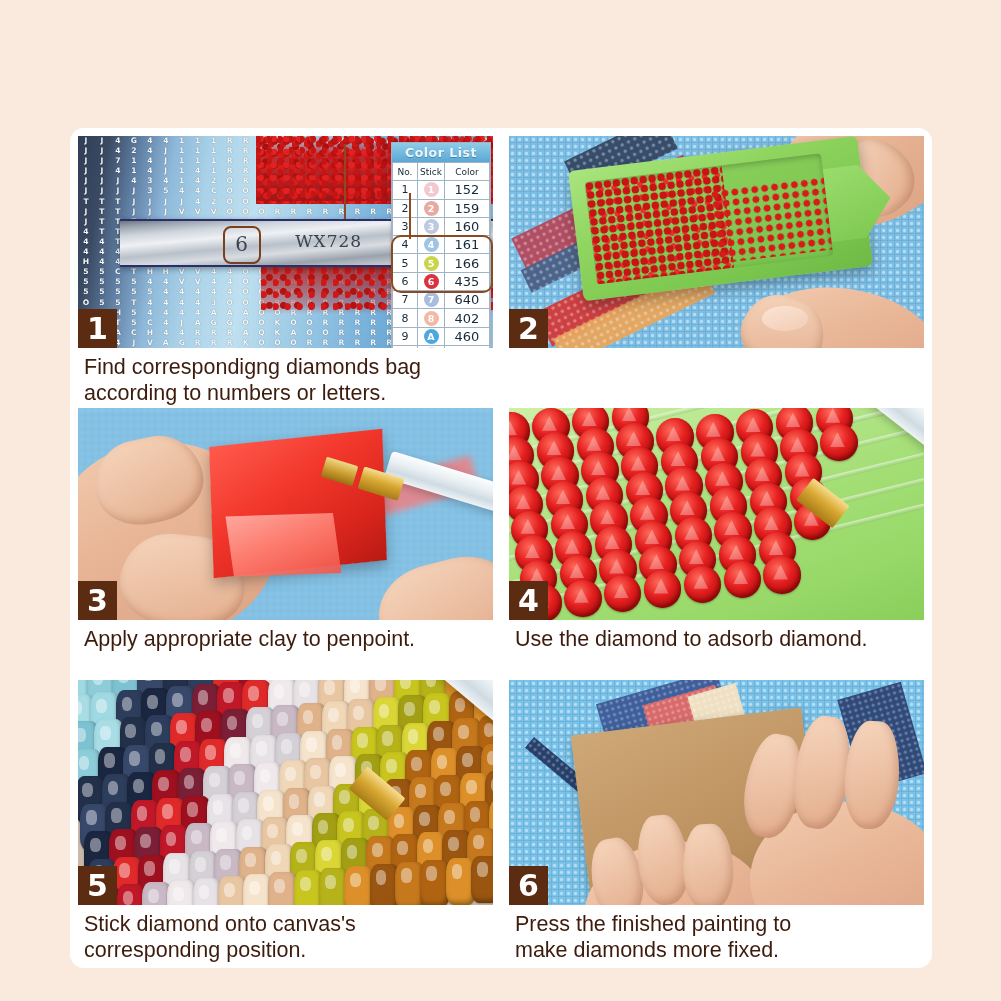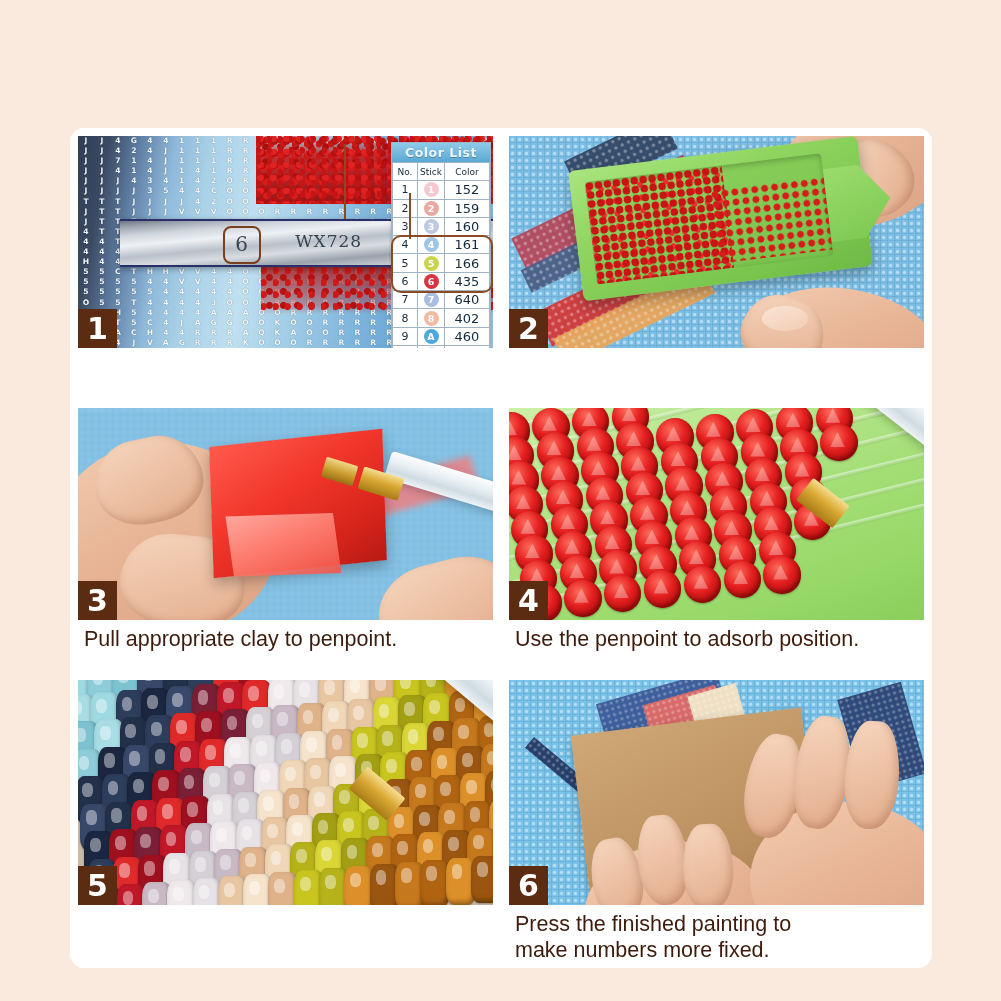--- a/index.html
+++ b/index.html
@@ -1088,20 +1088,22 @@
                 </tbody>
             </table>
             <div class="hl-box">
               <div class="hl-line"></div>
             </div>
           </div>
 
           <div class="badge">1</div>
         </div>
       </div>
+      <div class="caption">Find correspondigng diamonds bag
+according to numbers or letters.</div>
     </div>
 
     <div class="step r1">
       <div class="photo-wrap">
         <div class="photo">
           <div class="mosaic"></div>
           <div class="mos-band" style="left:0;top:28%;width:46%;height:16%;background-color:#b4485c;transform:rotate(-26deg);"></div>
           <div class="mos-band" style="left:2%;top:44%;width:44%;height:12%;background-color:#4a5f86;transform:rotate(-26deg);"></div>
           <div class="mos-band" style="left:6%;top:62%;width:48%;height:18%;background-color:#d23a3a;transform:rotate(-26deg);"></div>
           <div class="mos-band" style="left:10%;top:78%;width:40%;height:14%;background-color:#e8a65c;transform:rotate(-26deg);"></div>
@@ -1144,21 +1146,21 @@
             <div class="clay-fold"></div>
           </div>
 
           <div class="pen" style="right:-10%;top:30%;width:36%;height:13%;transform:rotate(17deg);"></div>
           <div class="pen-gold" style="right:22%;top:30%;width:10%;height:11%;transform:rotate(17deg);"></div>
           <div class="pen-gold2" style="right:33%;top:25%;width:8%;height:10%;transform:rotate(17deg);"></div>
 
           <div class="badge">3</div>
         </div>
       </div>
-      <div class="caption">Pull appropriate clay to penpoint.</div>
+      <div class="caption">Apply appropriate clay to penpoint.</div>
     </div>
 
     <div class="step r2">
       <div class="photo-wrap">
         <div class="photo">
           <div class="tray-big"></div>
           <div id="grooves" class="layer">
               <div class="groove" style="left: -12%; top: 2%; width: 118%; transform: rotate(-14deg);"></div>
               <div class="groove" style="left: -10.5%; top: 13.5%; width: 118%; transform: rotate(-14deg);"></div>
               <div class="groove" style="left: -9%; top: 25%; width: 118%; transform: rotate(-14deg);"></div>
@@ -1231,21 +1233,21 @@
               <div class="gem" style="left: 51.7%; top: 72.2%; width: 9%; padding-bottom: 9%;"></div>
               <div class="gem" style="left: 61.3%; top: 70%; width: 9%; padding-bottom: 9%;"></div>
             </div>
 
           <div class="pen" style="right:-16%;top:-8%;width:40%;height:17%;transform:rotate(38deg);"></div>
           <div class="pen-gold" style="right:19%;top:38%;width:11%;height:13%;transform:rotate(38deg);"></div>
 
           <div class="badge">4</div>
         </div>
       </div>
-      <div class="caption">Use the penpoint to adsorb position.</div>
+      <div class="caption">Use the diamond to adsorb diamond.</div>
     </div>
 
     <div class="step r3">
       <div class="photo-wrap">
         <div class="photo" style="background:#c9b9a8;">
           <div id="beads" class="layer">
               <div class="bead" style="background: rgb(159, 217, 226); left: -4%; top: -6%; width: 7.2%; padding-bottom: 11.5%;"></div>
               <div class="bead" style="background: rgb(140, 205, 217); left: 2.1%; top: -6.9%; width: 7.2%; padding-bottom: 11.5%;"></div>
               <div class="bead" style="background: rgb(124, 194, 208); left: 8.2%; top: -7.8%; width: 7.2%; padding-bottom: 11.5%;"></div>
               <div class="bead" style="background: rgb(56, 72, 106); left: 14.3%; top: -8.7%; width: 7.2%; padding-bottom: 11.5%;"></div>
@@ -1398,20 +1400,22 @@
               <div class="bead" style="background: rgb(221, 144, 41); left: 88.6%; top: 79%; width: 7.2%; padding-bottom: 11.5%;"></div>
               <div class="bead" style="background: rgb(154, 86, 16); left: 94.7%; top: 78.1%; width: 7.2%; padding-bottom: 11.5%;"></div>
             </div>
 
           <div class="pen" style="right:-14%;top:-14%;width:42%;height:18%;transform:rotate(40deg);"></div>
           <div class="pen-gold" style="right:22%;top:44%;width:12%;height:13%;transform:rotate(40deg);"></div>
 
           <div class="badge">5</div>
         </div>
       </div>
+      <div class="caption">Stick diamond onto canvas's
+corresponding position.</div>
     </div>
 
     <div class="step r3">
       <div class="photo-wrap">
         <div class="photo">
           <div class="mosaic" style="background-color:#79c3ea;"></div>
           <div class="pix-fig" style="left:24%;top:2%;width:30%;height:50%;background-color:#3e5f9c;transform:rotate(-16deg);"></div>
           <div class="pix-fig" style="left:34%;top:6%;width:18%;height:28%;background-color:#d96a6a;transform:rotate(-16deg);"></div>
           <div class="pix-fig" style="left:44%;top:4%;width:12%;height:18%;background-color:#efe0c4;transform:rotate(-16deg);"></div>
           <div class="pix-fig" style="right:2%;top:4%;width:16%;height:42%;background-color:#2f4a7a;transform:rotate(-16deg);"></div>
@@ -1427,17 +1431,17 @@
 
           <div class="hand" style="right:-6%;bottom:-26%;width:48%;height:72%;transform:rotate(6deg);"></div>
           <div class="finger" style="right:30%;top:24%;width:13%;height:46%;transform:rotate(10deg);"></div>
           <div class="finger" style="right:18%;top:16%;width:13%;height:50%;transform:rotate(8deg);"></div>
           <div class="finger" style="right:6%;top:18%;width:13%;height:48%;transform:rotate(4deg);"></div>
 
           <div class="badge">6</div>
         </div>
       </div>
       <div class="caption">Press the finished painting to
-make numbers more fixed.</div>
+make diamonds more fixed.</div>
     </div>
 
   </div>
 </div>
 
 </body></html>

